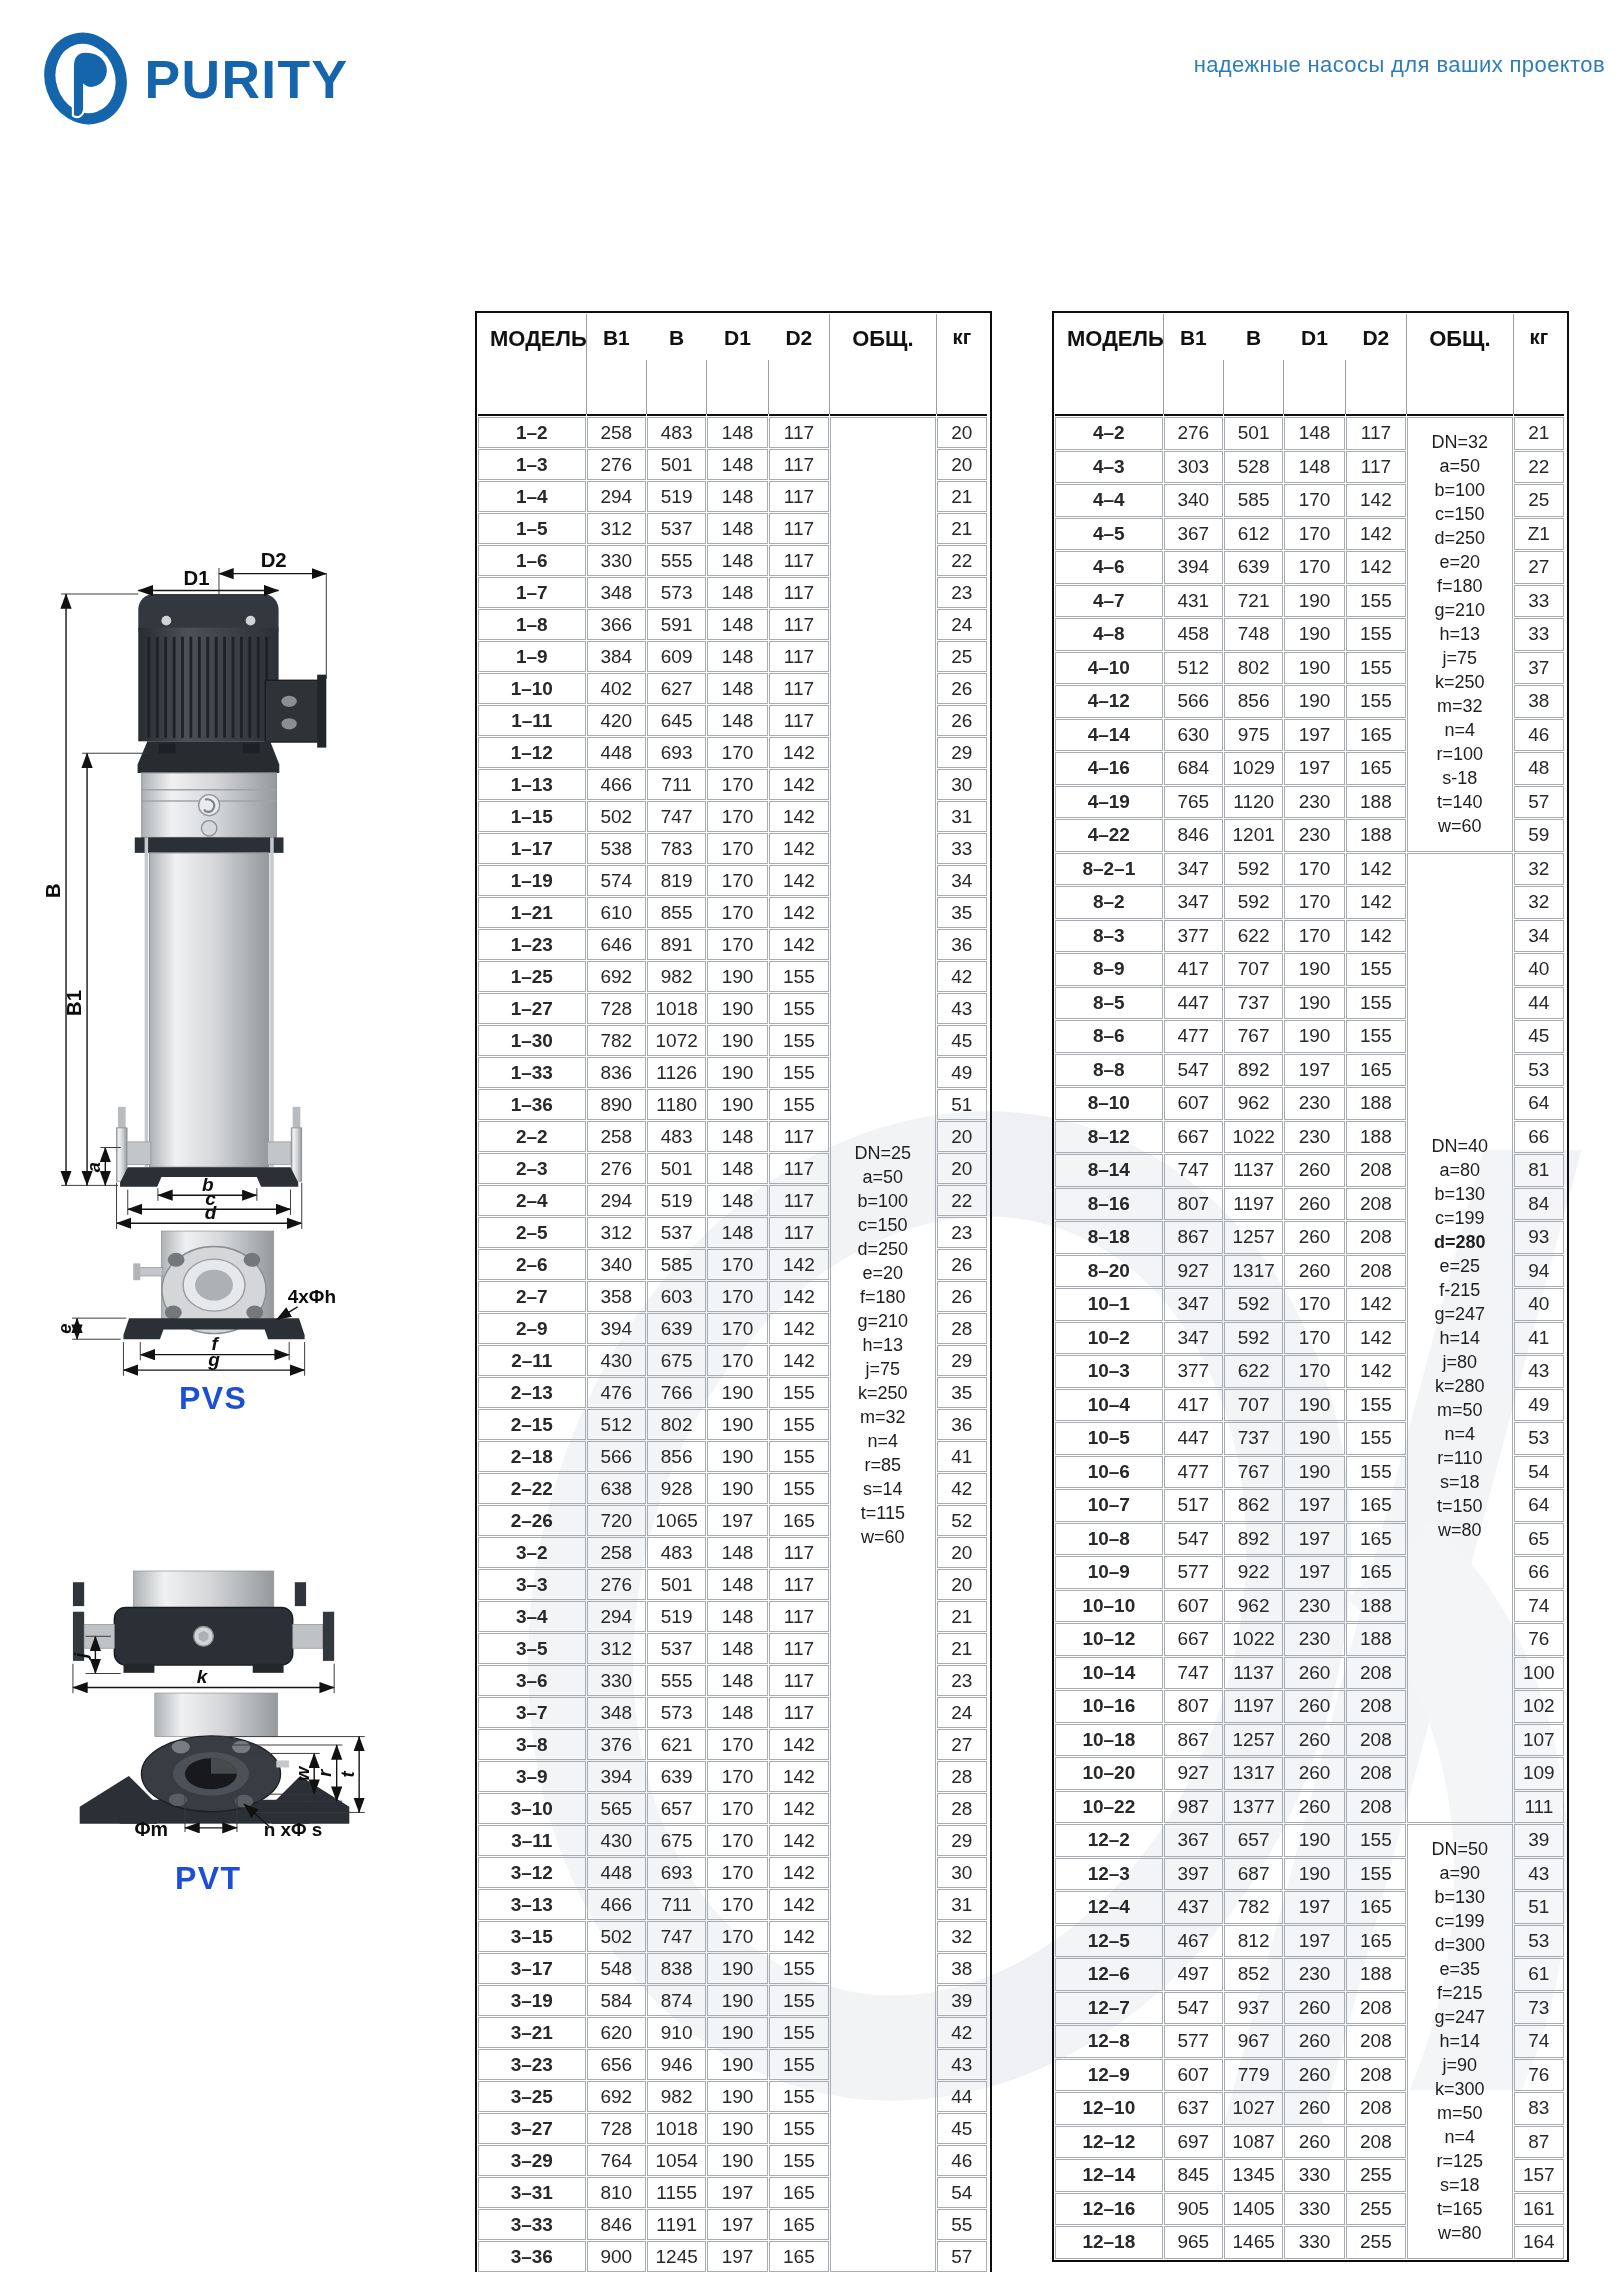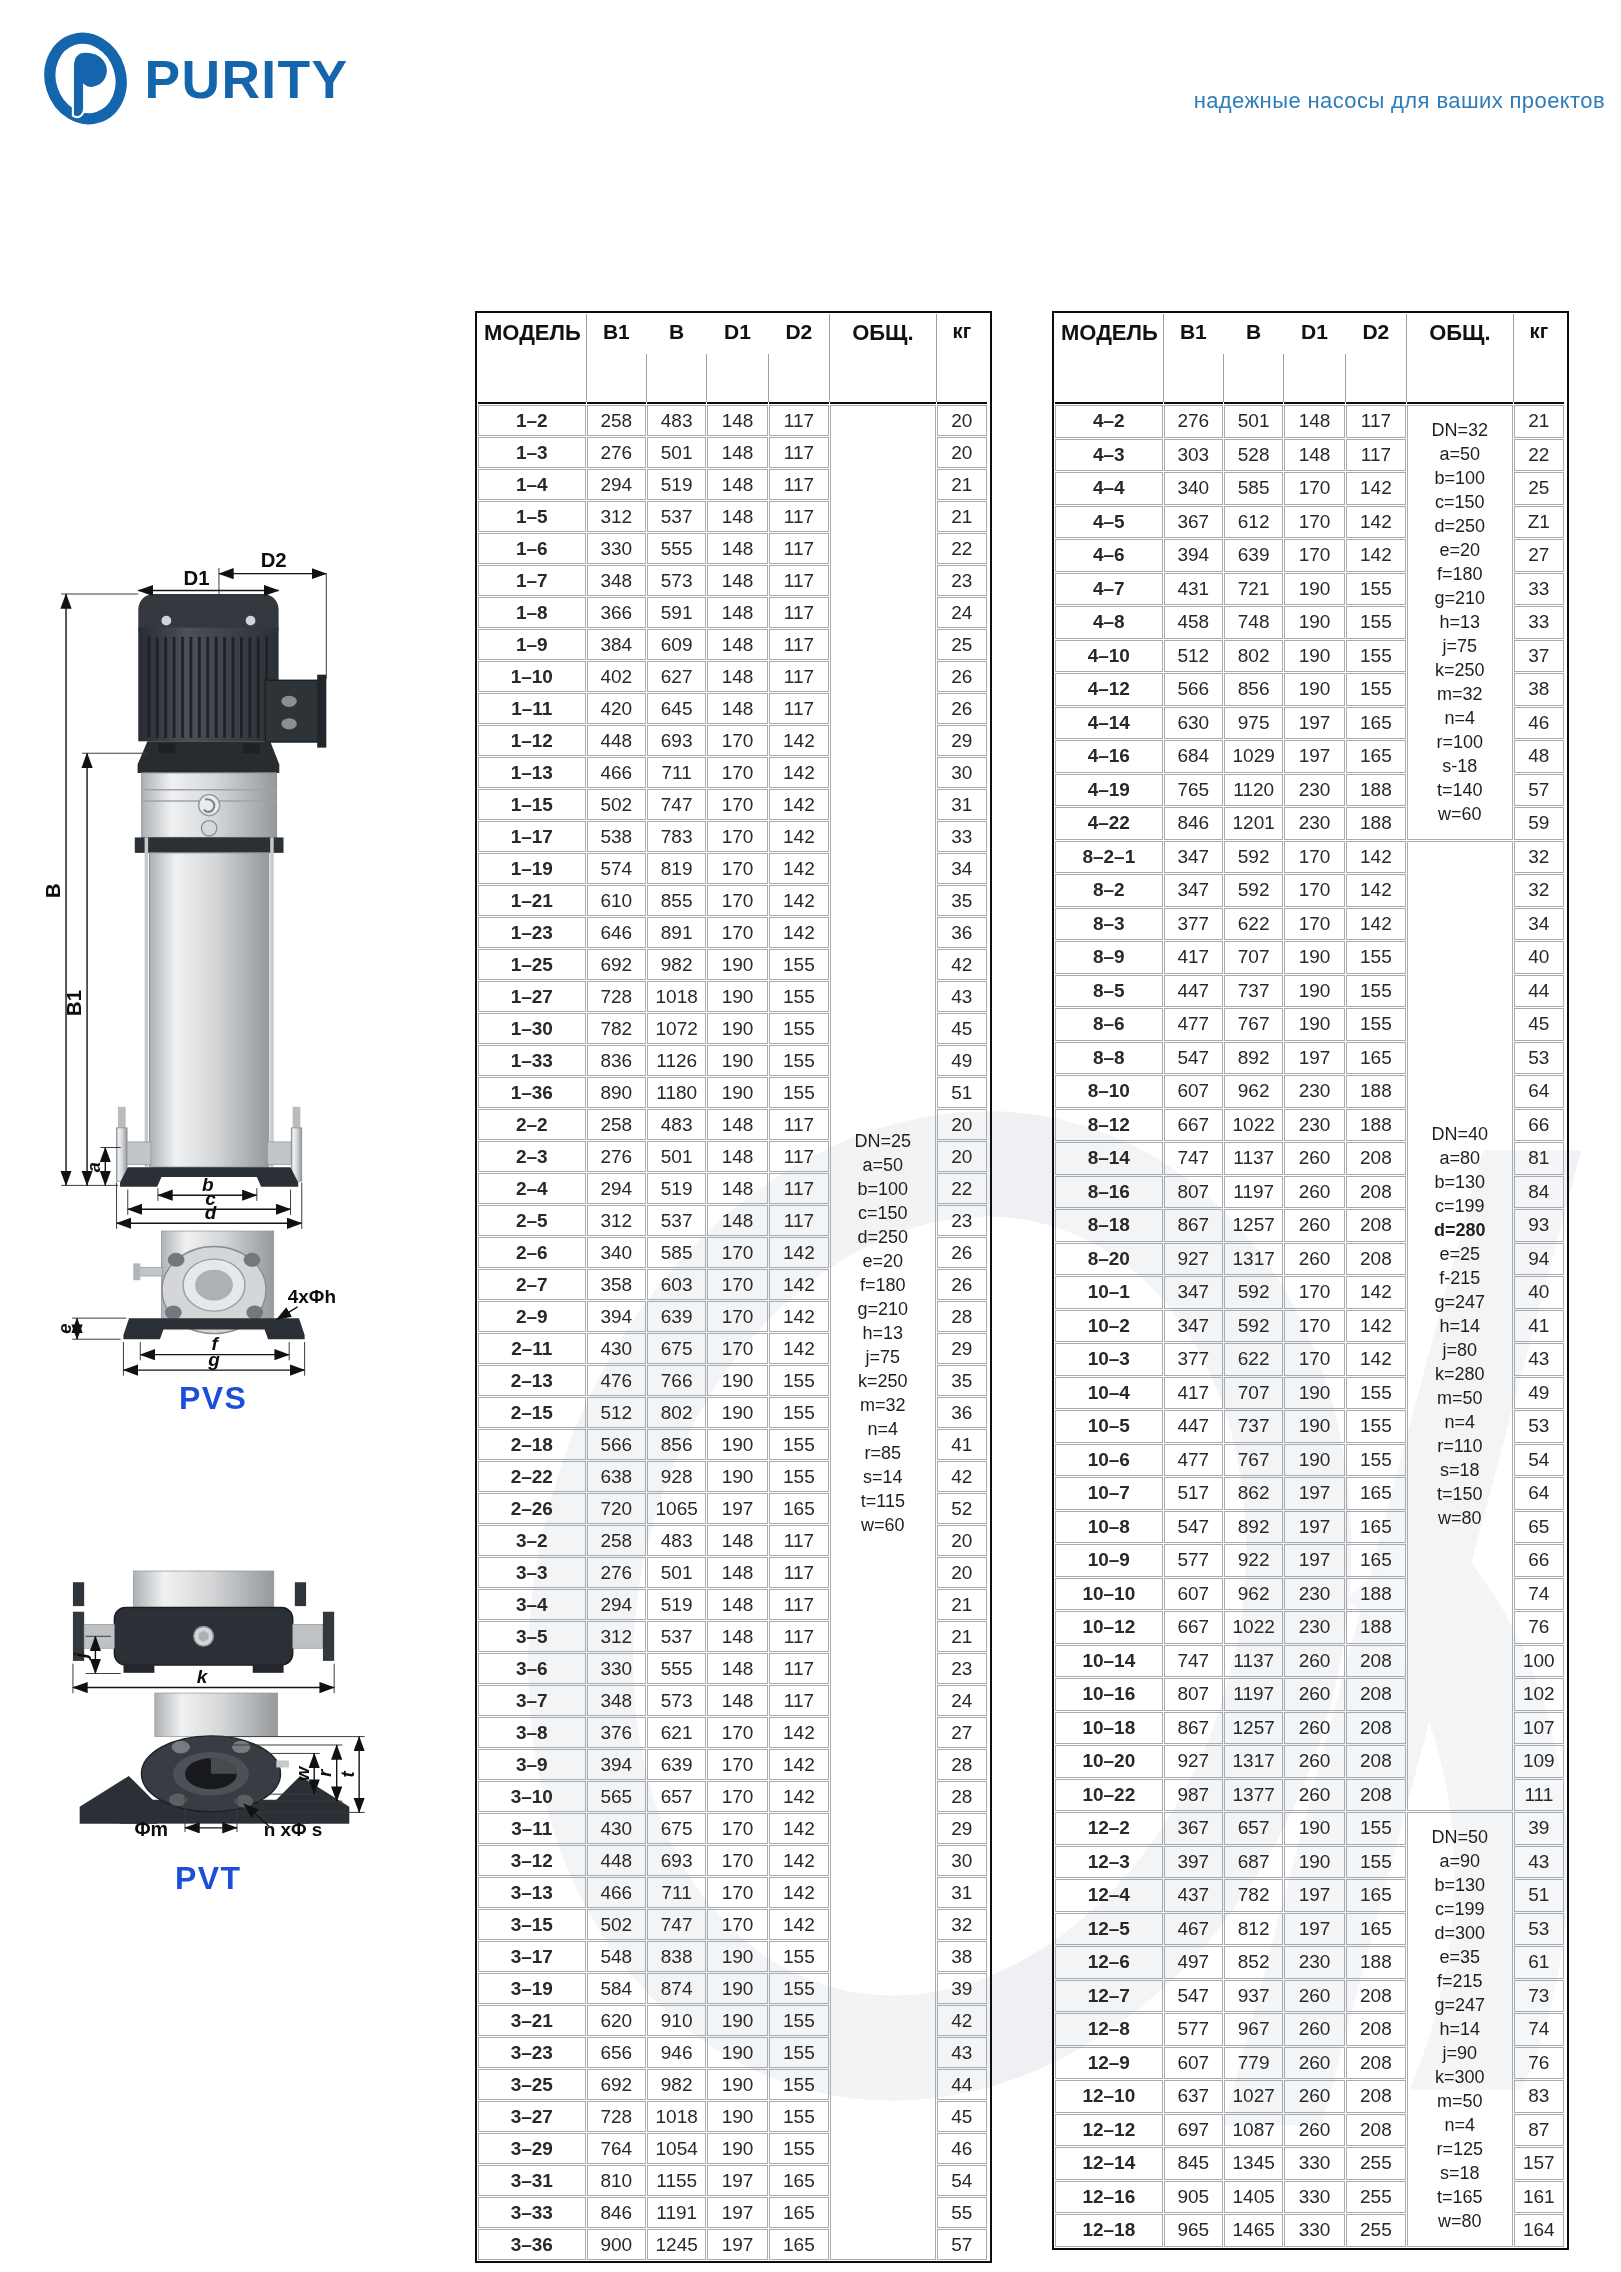--- a/index.html
+++ b/index.html
@@ -6,21 +6,21 @@
   body{
     width:1622px;height:2273px;position:relative;background:#ffffff;
     font-family:"Liberation Sans",sans-serif;overflow:hidden;
   }
   #watermark{position:absolute;left:0;top:0;z-index:0;pointer-events:none;}
 
   
   #logo{position:absolute;left:42px;top:32px;z-index:1;}
   #tagline{
     position:absolute;right:17px;top:52px;z-index:1;
-    font-size:22px;color:#2e7cb8;letter-spacing:0.4px;margin-top:36px;
+    font-size:22px;color:#2e7cb8;letter-spacing:0.4px;
   }
 
   
   .fig-label{
     position:absolute;z-index:1;font-size:32px;font-weight:bold;color:#1d4ed8;
     letter-spacing:1.4px;
   }
 
   
   .tbl-wrap{
@@ -29,21 +29,21 @@
   }
   #tbl0{left:475px;}
   #tbl1{left:1052px;}
   table.spec{
     border-collapse:separate;border-spacing:1.4px;table-layout:fixed;width:511px;
     margin:0;
   }
   table.spec th{
     position:relative;border:none;border-bottom:2.8px solid #0e0e0e;
     font-weight:bold;color:#111;text-align:center;vertical-align:top;
-    height:76px;padding:6px;background:rgba(255,255,255,0.25);
+    height:76px;padding:12px;background:rgba(255,255,255,0.25);
   }
   th.h-model,th.h-note{padding-top:22.4px;font-size:22px;}
   th.h-dim{padding-top:41px;font-size:21px;}
   th.h-kg{padding-top:42px;font-size:20.3px;margin-top:20px;}
   th.sep-full::before,th.sep-half::before{
     content:'';position:absolute;left:-1.1px;width:1.1px;background:#9aa0a5;
   }
   th.sep-full::before{top:0;bottom:0;}
   th.sep-half::before{top:46%;bottom:0;}
   table.spec tbody td{

